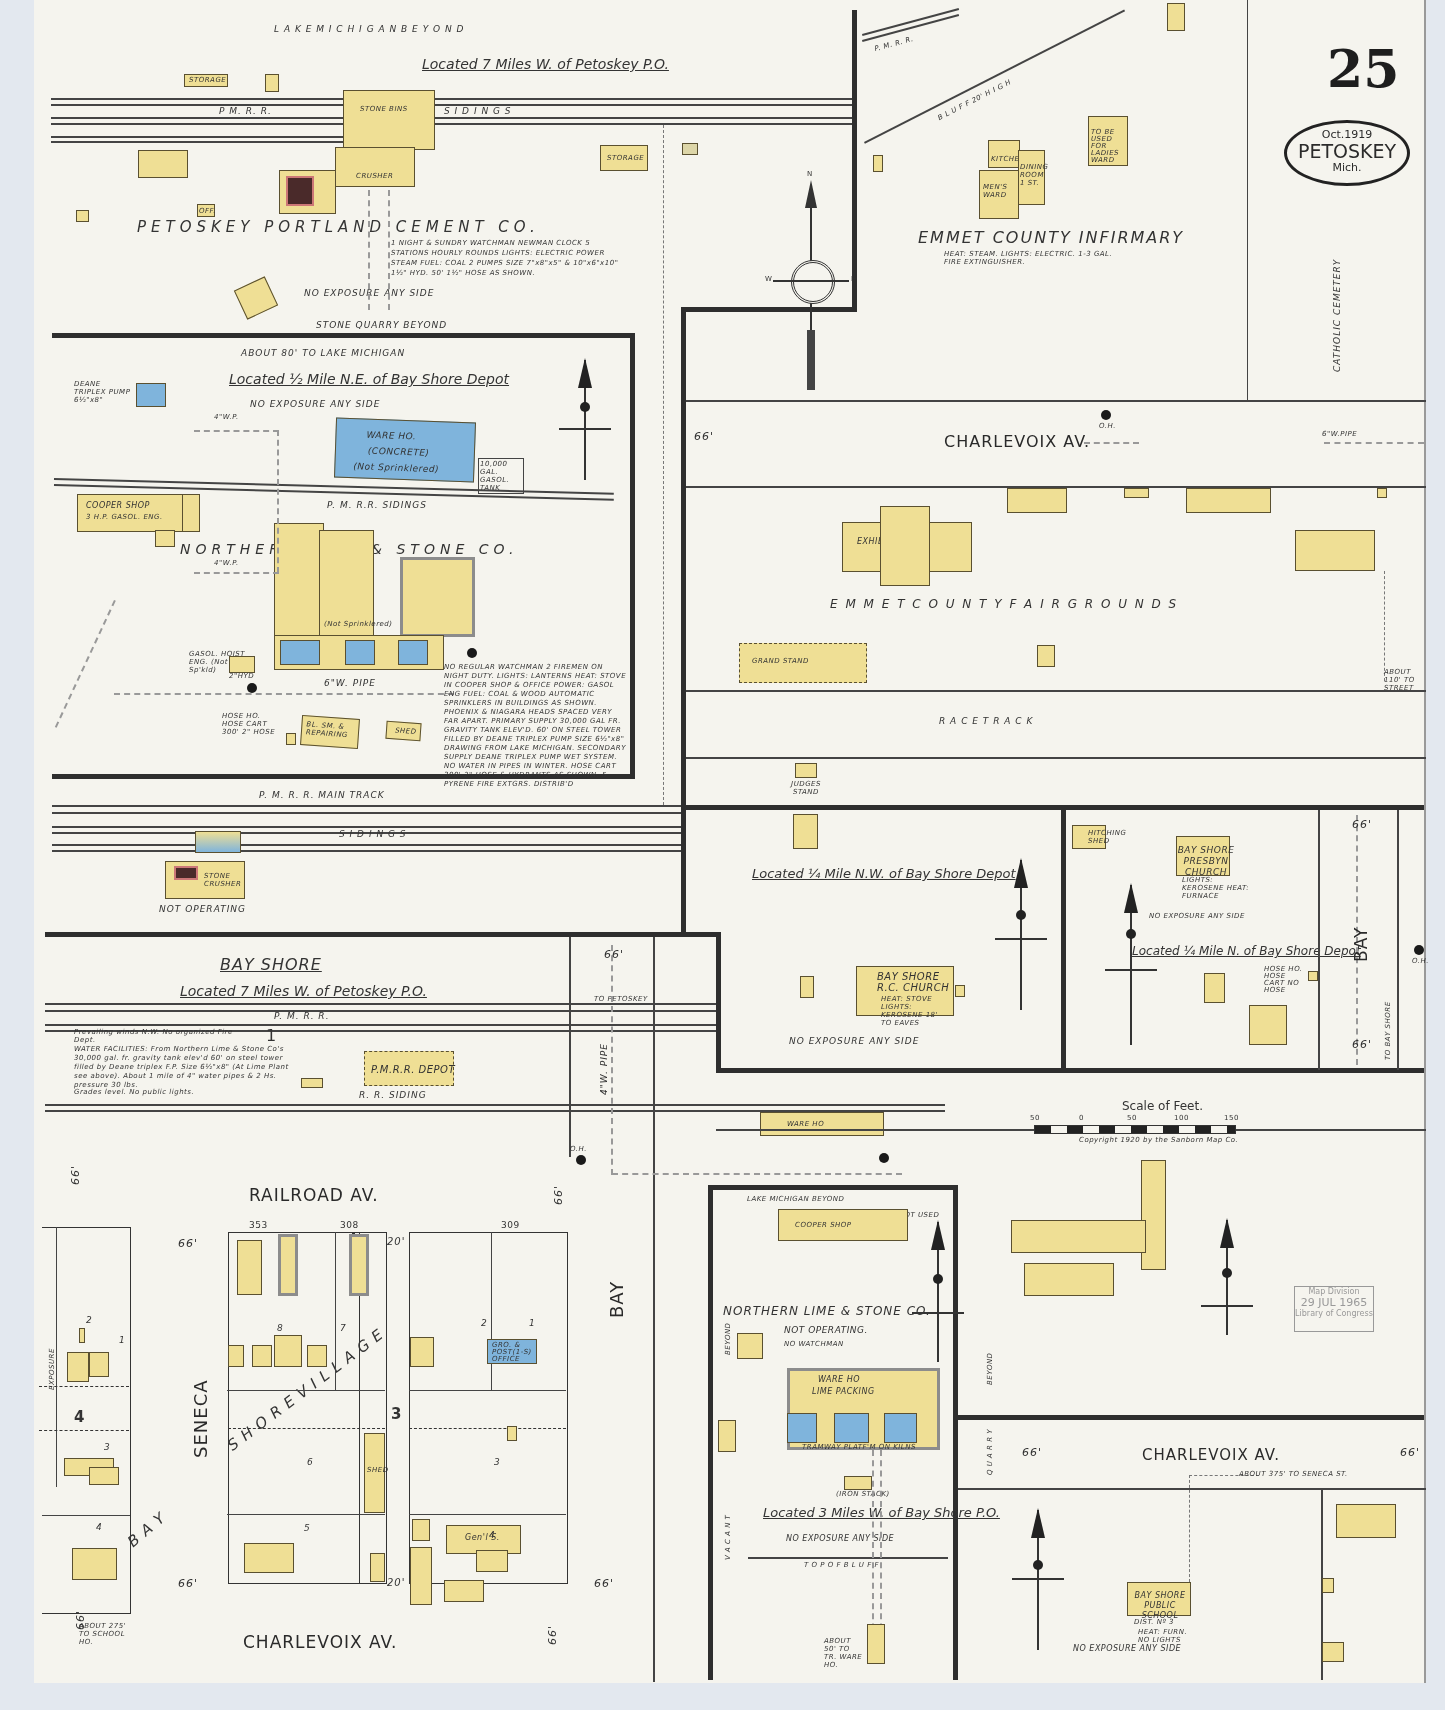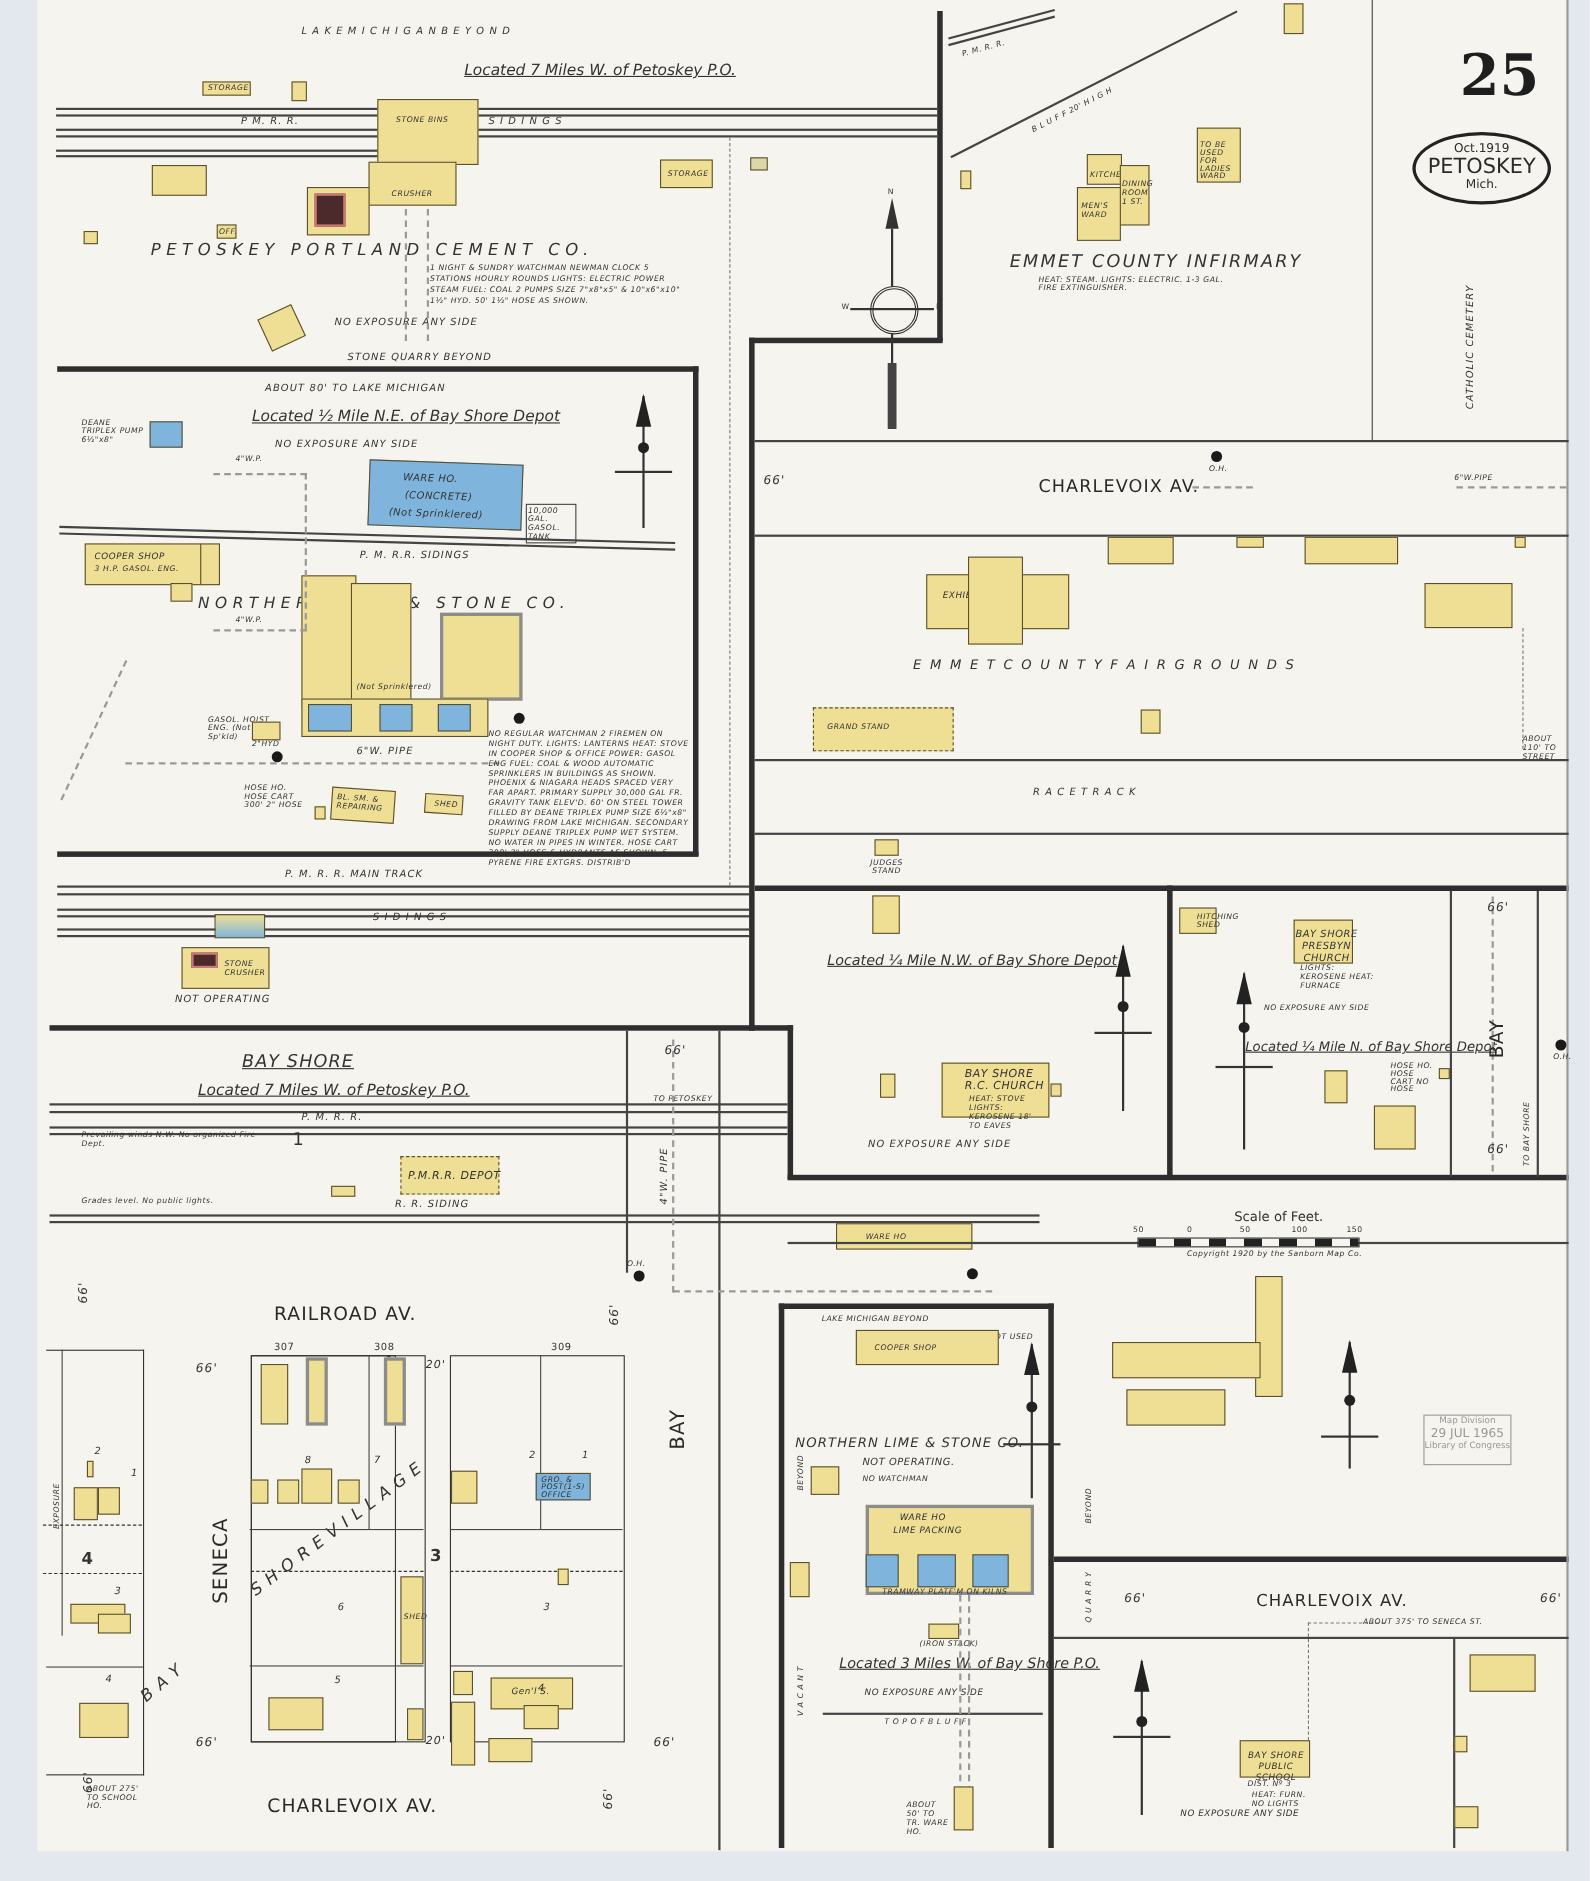--- a/index.html
+++ b/index.html
@@ -215,20 +215,21 @@
   <div class="line" style="left:11px;top:1003px;width:671px;height:1.5px;"></div>
   <div class="line" style="left:11px;top:1010px;width:671px;height:1.5px;"></div>
   <div class="line" style="left:11px;top:1024px;width:671px;height:1.5px;"></div>
   <div class="line" style="left:11px;top:1030px;width:671px;height:1.5px;"></div>
   <div class="line" style="left:11px;top:1104px;width:900px;height:1.5px;"></div>
   <div class="line" style="left:11px;top:1110px;width:900px;height:1.5px;"></div>
   <div class="t sm" style="left:240px;top:1011px;">P.     M.     R.     R.</div>
   <div class="t xs" style="left:560px;top:995px;">TO   PETOSKEY</div>
   <div class="t" style="left:232px;top:1026px;font-size:16px;font-style:normal;">1</div>
   <div class="t xs" style="left:40px;top:1028px;width:175px;white-space:normal;">Prevailing winds N.W. No organized Fire Dept.</div>
+  <div class="t xs" style="left:40px;top:1045px;width:230px;white-space:normal;line-height:9px;">WATER FACILITIES: From Northern Lime &amp; Stone Co's 30,000 gal. fr. gravity tank elev'd 60' on steel tower filled by Deane triplex F.P. Size 6½"x8" (At Lime Plant see above). About 1 mile of 4" water pipes &amp; 2 Hs. pressure 30 lbs.</div>
   <div class="t xs" style="left:40px;top:1088px;">Grades level. No public lights.</div>
   <div class="bld" style="left:330px;top:1051px;width:90px;height:35px;border-style:dashed;">
       <span class="bldlabel" style="left:6px;top:12px;font-size:10px;">P.M.R.R. DEPOT</span>
     </div>
   <div class="bld" style="left:267px;top:1078px;width:22px;height:10px;"></div>
   <div class="t sm" style="left:325px;top:1090px;">R.    R.    SIDING</div>
   <div class="line" style="left:535px;top:937px;width:1.5px;height:220px;"></div>
   <div class="line" style="left:619px;top:937px;width:1.5px;height:745px;"></div>
   <div class="vdash" style="left:577px;top:945px;height:230px;"></div>
   <div class="t sm" style="left:570px;top:948px;font-size:11px;">66'</div>
@@ -431,21 +432,21 @@
   <div class="line" style="left:193px;top:1390px;width:158px;height:1px;"></div>
   <div class="line" style="left:193px;top:1514px;width:158px;height:1px;"></div>
   <div class="line" style="left:301px;top:1232px;width:1px;height:158px;"></div>
   <div class="dash" style="left:194px;top:1428px;width:157px;border-top:1px dashed #333;"></div>
   <div class="box" style="left:375px;top:1232px;width:157px;height:350px;"></div>
   <div class="line" style="left:375px;top:1390px;width:157px;height:1px;"></div>
   <div class="line" style="left:375px;top:1514px;width:157px;height:1px;"></div>
   <div class="line" style="left:457px;top:1232px;width:1px;height:158px;"></div>
   <div class="dash" style="left:375px;top:1428px;width:157px;border-top:1px dashed #333;"></div>
   <div class="t" style="left:357px;top:1405px;font-size:15px;font-weight:bold;font-style:normal;">3</div>
-  <div class="t xs" style="left:215px;top:1220px;font-style:normal;font-size:9px;">307</div>
+  <div class="t xs" style="left:215px;top:1220px;font-style:normal;font-size:9px;">353</div>
   <div class="t xs" style="left:306px;top:1220px;font-style:normal;font-size:9px;">308</div>
   <div class="t xs" style="left:467px;top:1220px;font-style:normal;font-size:9px;">309</div>
   <div class="t sm" style="left:353px;top:1236px;font-size:10px;">20'</div>
   <div class="t sm" style="left:353px;top:1577px;font-size:10px;">20'</div>
 
   <div class="bld" style="left:203px;top:1240px;width:25px;height:55px;"></div>
   <div class="bld grey" style="left:244px;top:1234px;width:20px;height:62px;"></div>
   <div class="bld grey" style="left:315px;top:1234px;width:20px;height:62px;"></div>
   <div class="bld" style="left:194px;top:1345px;width:16px;height:22px;"></div>
   <div class="bld" style="left:218px;top:1345px;width:20px;height:22px;"></div>

